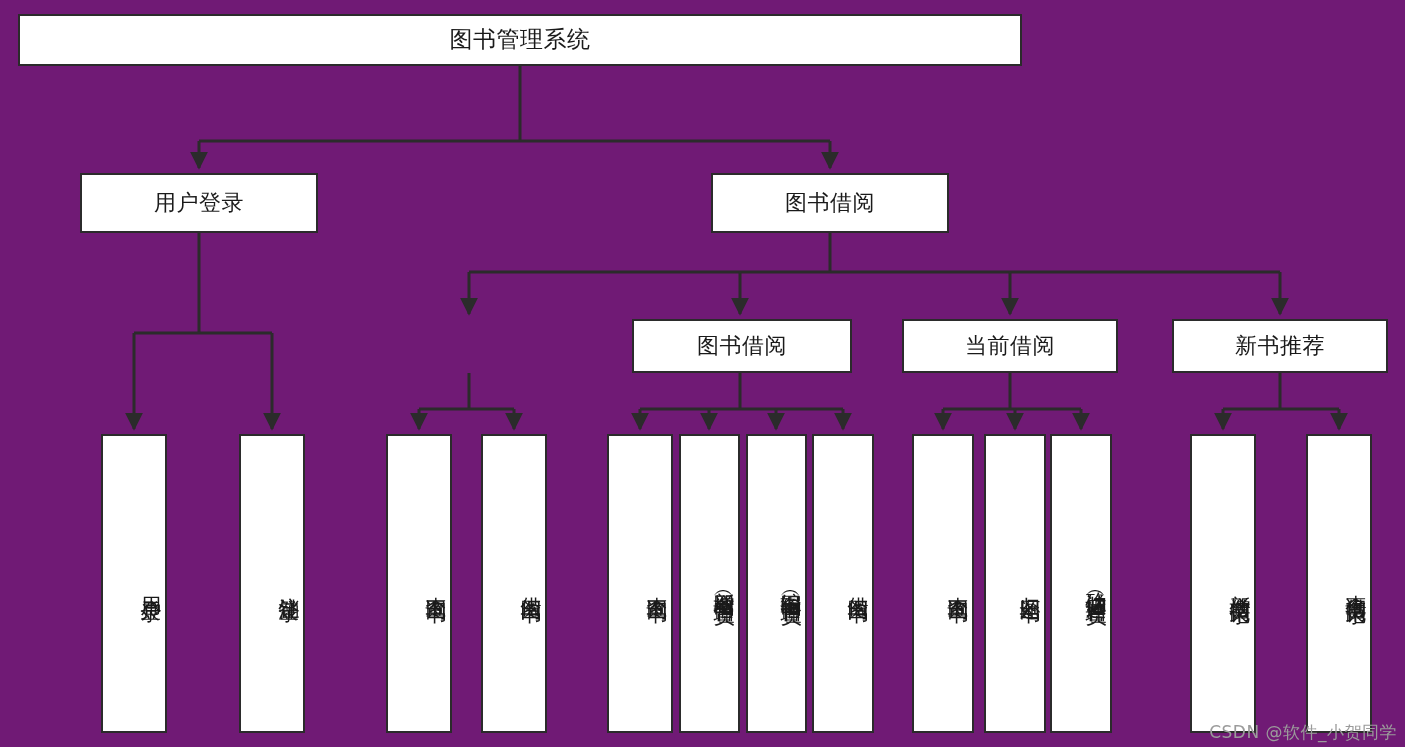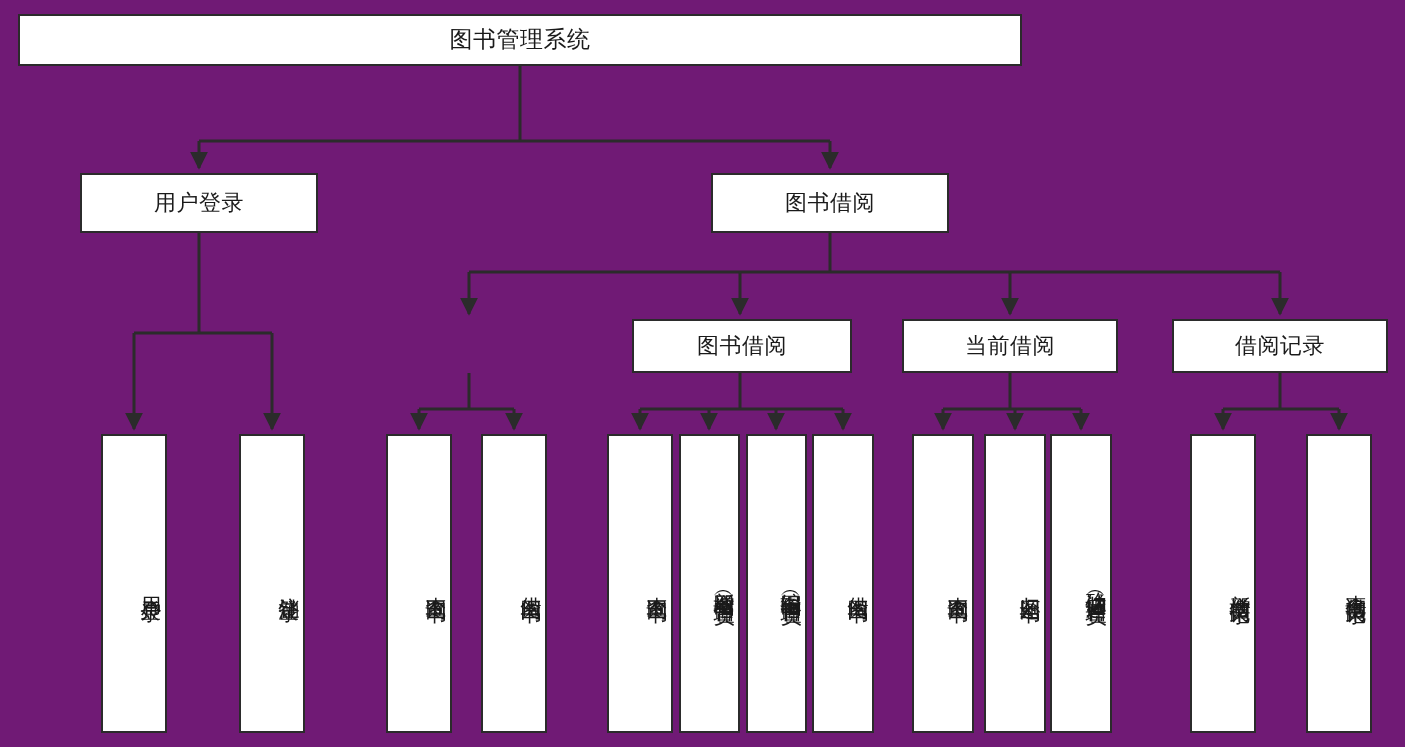--- a/index.html
+++ b/index.html
@@ -130,21 +130,21 @@
     </g>
   </svg>
 
   <div class="node horizontal root" id="node-root" style="left: 18px; top: 14px; width: 1004px; height: 52px;">图书管理系统</div>
 
   <div class="node horizontal" id="node-l1-0" style="left: 80px; top: 173px; width: 238px; height: 60px;">用户登录</div>
   <div class="node horizontal" id="node-l1-1" style="left: 711px; top: 173px; width: 238px; height: 60px;">图书借阅</div>
 
   <div class="node horizontal" id="node-l2-1" style="left: 632px; top: 319px; width: 220px; height: 54px;">图书借阅</div>
   <div class="node horizontal" id="node-l2-2" style="left: 902px; top: 319px; width: 216px; height: 54px;">当前借阅</div>
-  <div class="node horizontal" id="node-l2-3" style="left: 1172px; top: 319px; width: 216px; height: 54px;">借阅记录</div>
+  <div class="node horizontal" id="node-l2-3" style="left: 1172px; top: 319px; width: 216px; height: 54px;">新书推荐</div>
 
   <div class="node vertical" id="node-l3-0" style="left: 101px; top: 434px; width: 66px; height: 299px;">
       <span class="vlabel">用户登录</span>
     </div>
   <div class="node vertical" id="node-l3-1" style="left: 239px; top: 434px; width: 66px; height: 299px;">
       <span class="vlabel">注销登录</span>
     </div>
   <div class="node vertical" id="node-l3-2" style="left: 386px; top: 434px; width: 66px; height: 299px;">
       <span class="vlabel">查询图书</span>
     </div>
@@ -172,13 +172,14 @@
   <div class="node vertical" id="node-l3-10" style="left: 1050px; top: 434px; width: 62px; height: 299px;">
       <span class="vlabel">确认归还（管理员）</span>
     </div>
   <div class="node vertical" id="node-l3-11" style="left: 1190px; top: 434px; width: 66px; height: 299px;">
       <span class="vlabel">新增借阅记录</span>
     </div>
   <div class="node vertical" id="node-l3-12" style="left: 1306px; top: 434px; width: 66px; height: 299px;">
       <span class="vlabel">查询借阅记录</span>
     </div>
 
+  <div class="watermark">CSDN @软件_小贺同学</div>
 </div>
 
 </body></html>

